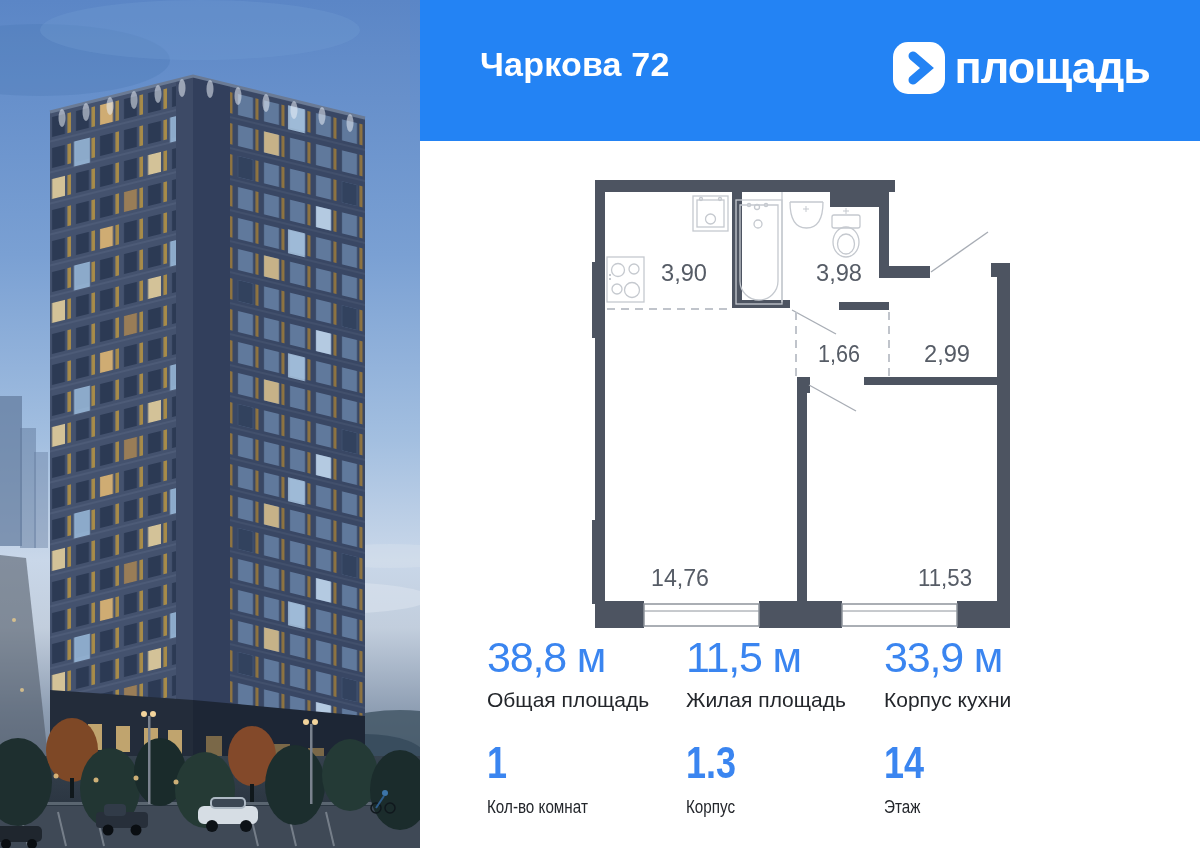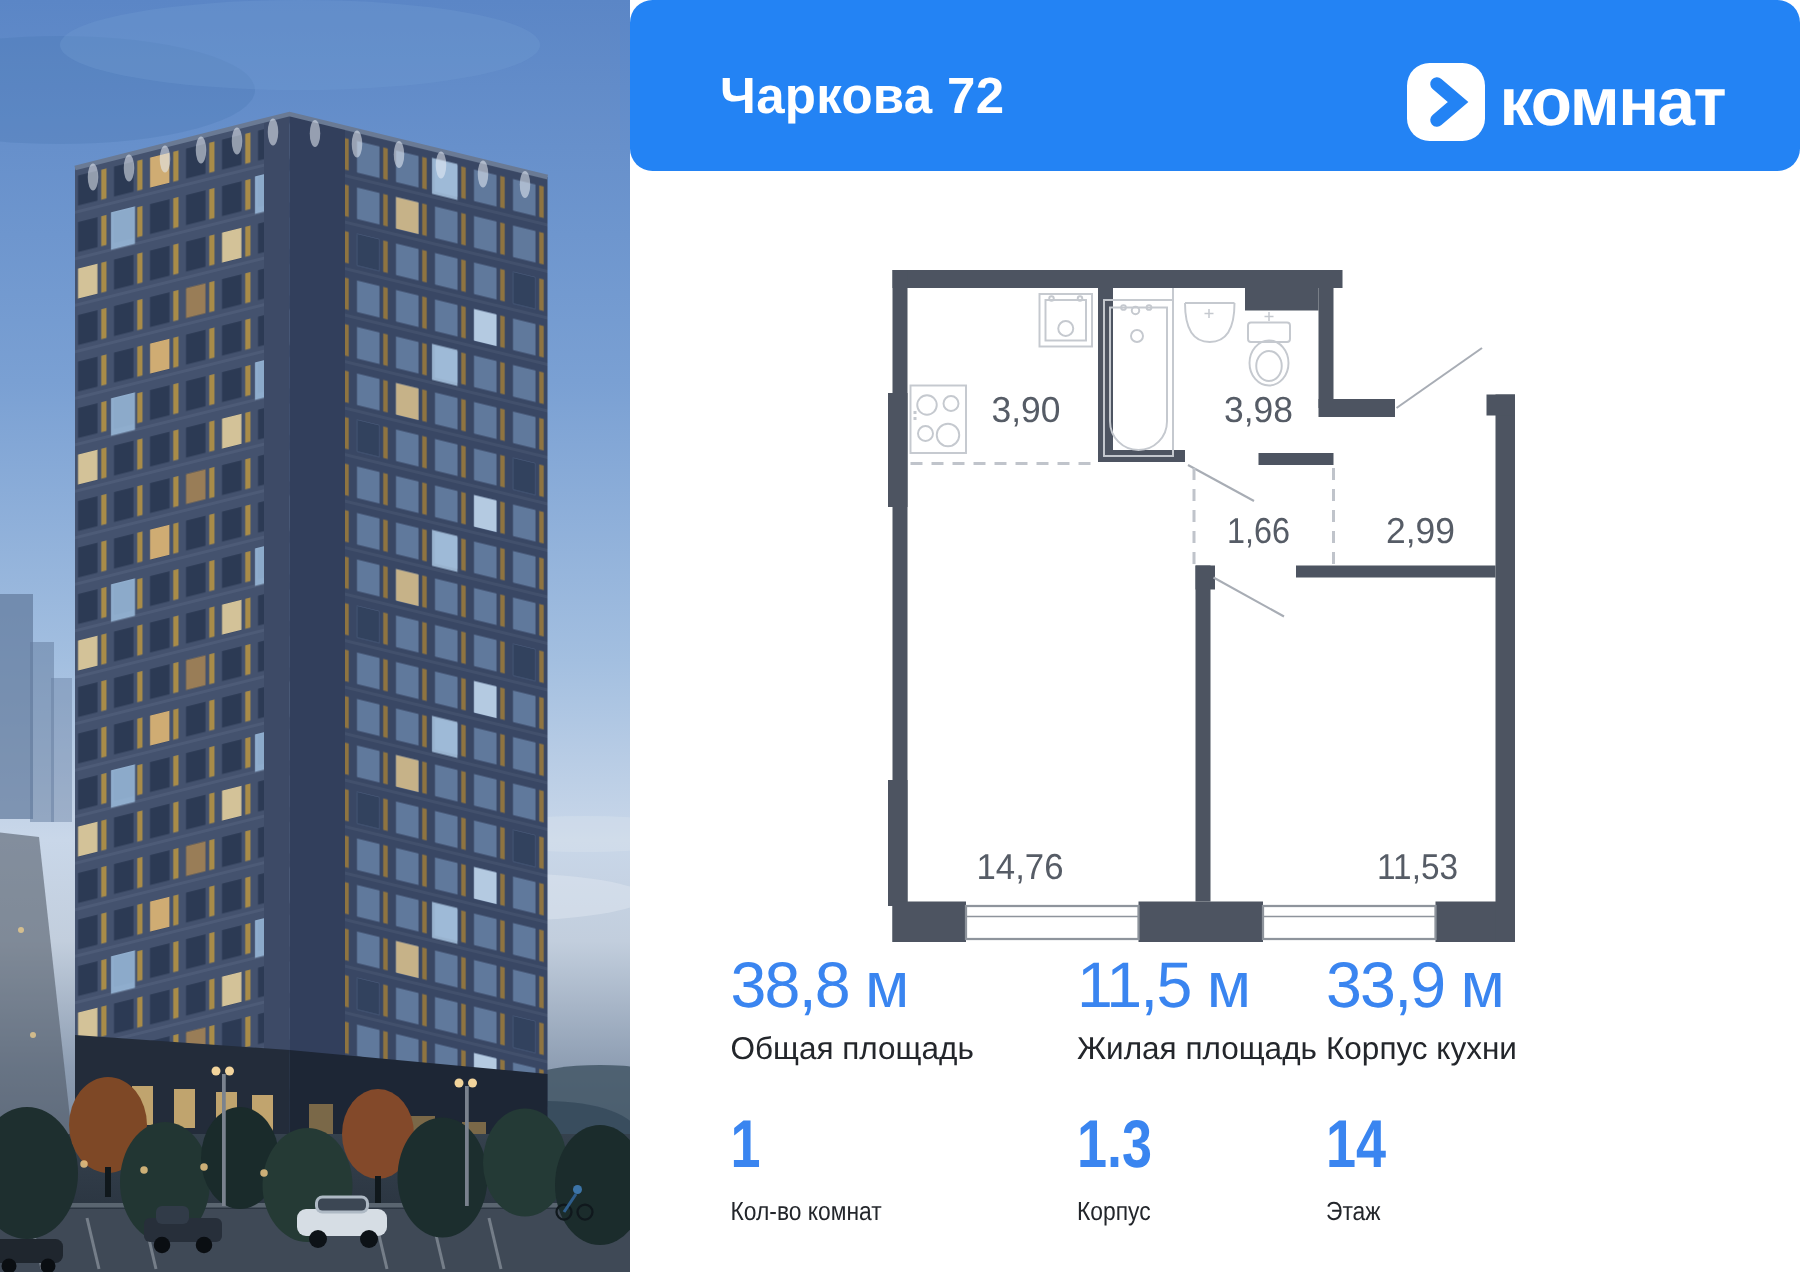--- a/index.html
+++ b/index.html
@@ -1,31 +1,31 @@
 <!DOCTYPE html>
 <html><head>
 <meta charset="utf-8">
 <style>
   html,body{margin:0;padding:0;background:#e8eaed;font-family:"Liberation Sans",sans-serif;}
   #card{position:relative;width:1200px;height:848px;background:#ffffff;overflow:hidden;}
   #photo{position:absolute;left:0;top:0;width:420px;height:848px;}
   #panel{position:absolute;left:420px;top:0;width:780px;height:848px;background:#ffffff;}
-  #header{position:absolute;left:0;top:0;width:780px;height:114px;background:#2383f4;border-radius:15px;}
+  #header{position:absolute;left:0;top:0;width:780px;height:141px;background:#2383f4;}
   #title{position:absolute;left:60px;top:44px;font-size:34px;line-height:40px;font-weight:700;color:#ffffff;letter-spacing:.2px;}
   #logo{position:absolute;right:50px;top:42px;display:flex;align-items:center;gap:10px;}
   #logo-icon{width:52px;height:52px;background:#ffffff;border-radius:15px;display:flex;align-items:center;justify-content:center;}
   #logo-text{font-size:45px;font-weight:700;color:#ffffff;letter-spacing:-1px;line-height:52px;}
   #plan-wrap{position:absolute;left:172px;top:175px;width:425px;height:455px;}
   .plan-label{font-family:"Liberation Sans",sans-serif;font-size:24px;fill:#565c66;}
   .stat{position:absolute;}
   .stat-value{font-size:43px;font-weight:400;color:#3a85f0;letter-spacing:-1.2px;white-space:nowrap;}
   .stat-label{margin-top:6px;font-size:21px;color:#23262b;white-space:nowrap;}
   .r2 .stat-value{font-weight:600;font-size:45px;letter-spacing:0;transform:scaleX(.8);transform-origin:0 50%;}
   .r2 .stat-label{font-size:17.5px;transform:scaleX(.87);transform-origin:0 50%;margin-top:8px;}
-  .c1{left:67px;} .c2{left:266px;margin-left:32px;} .c3{left:464px;}
+  .c1{left:67px;} .c2{left:266px;} .c3{left:464px;}
   .row1{top:633px;} .row2{top:737px;}
 </style>
 </head>
 <body>
 
 <div id="card">
 
   <svg id="photo" viewBox="0 0 420 848" xmlns="http://www.w3.org/2000/svg">
     <defs>
       <linearGradient id="skyG" x1="0" y1="0" x2="0" y2="1">
@@ -197,21 +197,21 @@
   <div id="panel">
 
     <div id="header">
       <div id="title">Чаркова 72</div>
       <div id="logo">
         <div id="logo-icon">
           <svg width="52" height="52" viewBox="0 0 52 52">
             <polyline points="20,14 34,26 20,38" fill="none" stroke="#2383f4" stroke-width="9" stroke-linecap="round" stroke-linejoin="miter"></polyline>
           </svg>
         </div>
-        <div id="logo-text">комнат</div>
+        <div id="logo-text">площадь</div>
       </div>
     </div>
 
     <div id="plan-wrap">
       <svg width="425" height="455" viewBox="605 175 425 455" xmlns="http://www.w3.org/2000/svg">
 
         <g fill="#4d5461">
           <rect x="608" y="180" width="300" height="12"></rect>
           <rect x="608" y="180" width="10" height="448"></rect>
           <rect x="604" y="262" width="14" height="76"></rect>

